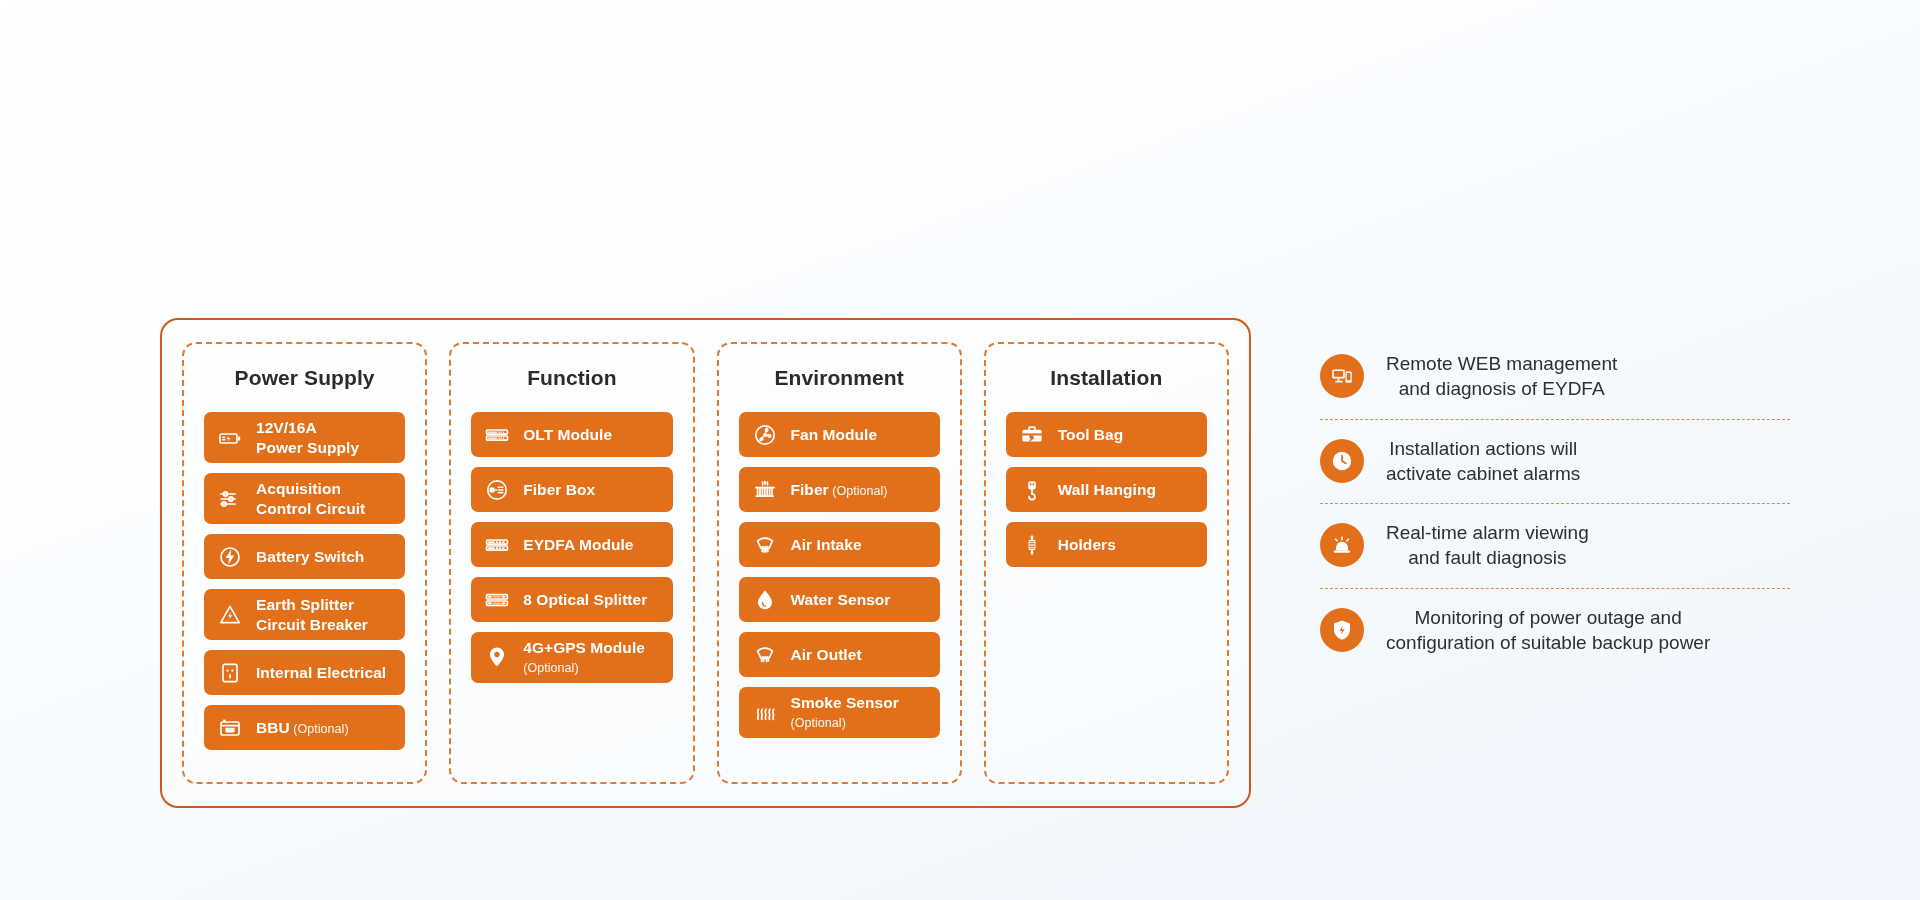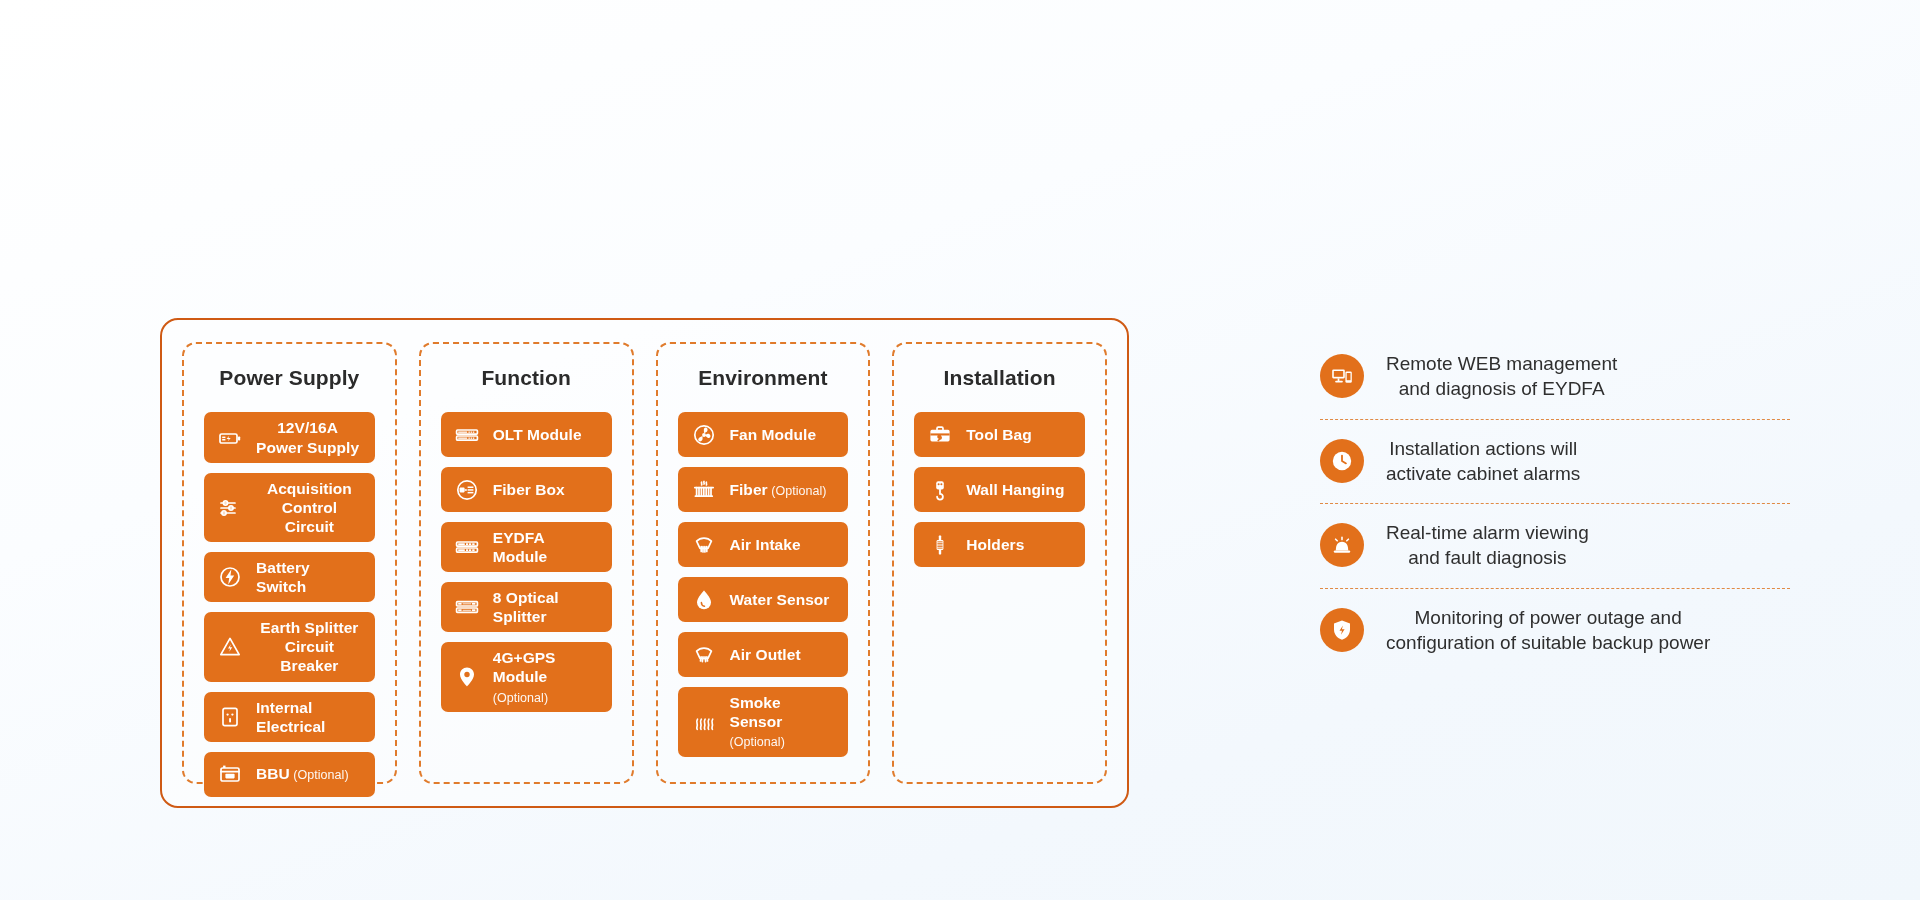--- a/index.html
+++ b/index.html
@@ -23,21 +23,21 @@
     height: 900px;
     display: flex;
     align-items: center;
   }
 
   
   .spec-panel {
     position: absolute;
     left: 160px;
     top: 318px;
-    width: 969px;
+    width: 1091px;
     height: 490px;
     border: 2.5px solid #cf5a14;
     border-radius: 18px;
     background: rgba(255,255,255,0.45);
     display: flex;
     align-items: stretch;
     padding: 22px 20px;
     gap: 22px;
   }
 
@@ -72,21 +72,21 @@
     background: #e2701b;
     border-radius: 7px;
     min-height: 45px;
     display: flex;
     align-items: center;
     padding: 6px 12px 6px 13px;
     gap: 13px;
     color: #ffffff;
   }
 
-  .chip.tall { min-height: 51px; text-align: center; }
+  .chip.tall { min-height: 51px; }
 
   .chip-ico {
     flex: 0 0 auto;
     width: 26px;
     height: 26px;
     display: flex;
     align-items: center;
     justify-content: center;
   }
   .chip-ico svg { display: block; }

